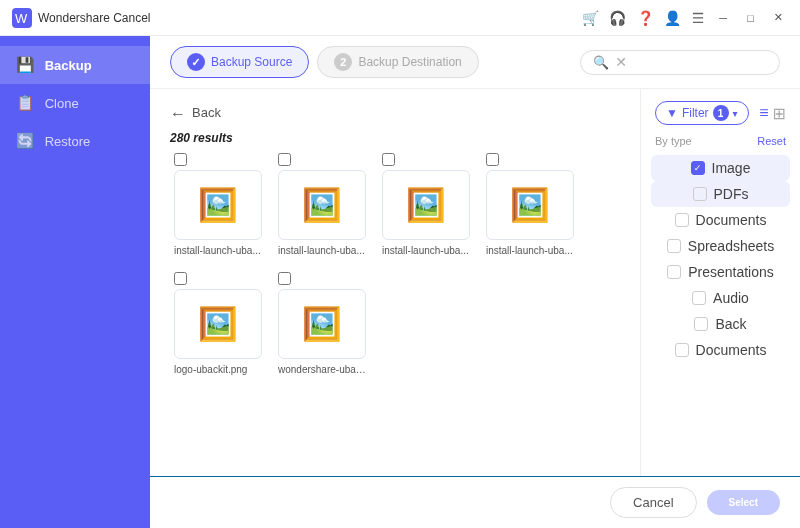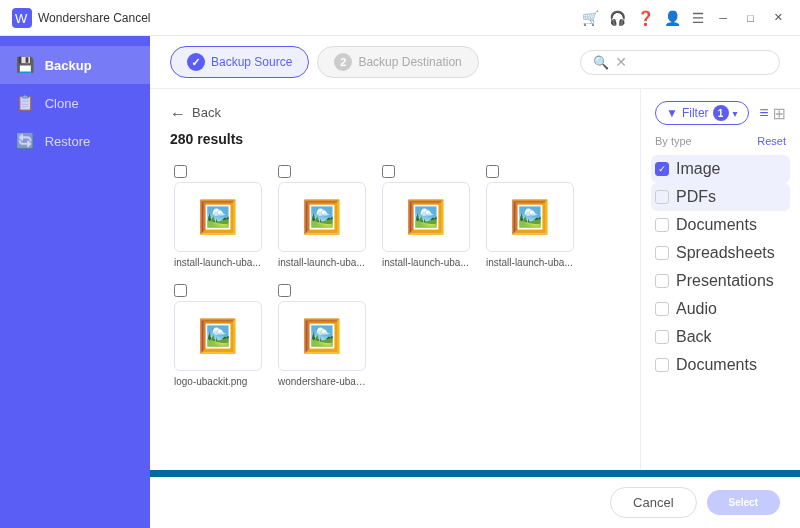--- a/index.html
+++ b/index.html
@@ -69,21 +69,21 @@
     
     .content-area { display: flex; flex: 1; overflow: hidden; }
 
     
     .file-browser { flex: 1; padding: 14px 20px; overflow-y: auto; }
     .back-nav {
       display: flex; align-items: center; gap: 6px; margin-bottom: 10px;
       color: #555; font-size: 13px; cursor: pointer;
     }
     .back-arrow { font-size: 16px; color: #555; }
-    .results-count { font-size: 14px; font-weight: 600; color: #222; margin-bottom: 14px; }
+    .results-count { font-size: 12px; font-weight: 600; color: #222; margin-bottom: 4px; font-style: italic; }
 
     .files-grid { display: flex; flex-wrap: wrap; gap: 8px; }
     .file-item {
       display: flex; flex-direction: column; align-items: flex-start;
       width: 96px; padding: 4px;
     }
     .file-checkbox { margin-bottom: 4px; }
     .file-thumb {
       width: 88px; height: 70px; border: 1.5px solid #e0e3f0; border-radius: 6px;
       display: flex; align-items: center; justify-content: center; background: #fff;
@@ -116,34 +116,34 @@
     .view-btn.active { color: #5b5ef5; }
 
     .filter-section-title {
       display: flex; justify-content: space-between; align-items: center;
       font-size: 11px; color: #999; margin-bottom: 8px;
     }
     .reset-btn { font-size: 11px; color: #5b5ef5; cursor: pointer; }
 
     .filter-option {
       display: flex; align-items: center; gap: 7px;
-      padding: 5px 0; font-size: 16px; color: #444; cursor: pointer;
+      padding: 5px 0; font-size: 14px; color: #444; cursor: pointer; justify-content: center;
     }
     .filter-option.highlighted { background: #eef0fe; border-radius: 6px; padding: 5px 4px; margin: 0 -4px; }
     .filter-checkbox {
       width: 14px; height: 14px; border: 1.5px solid #ccc; border-radius: 3px;
       display: flex; align-items: center; justify-content: center; flex-shrink: 0;
     }
     .filter-checkbox.checked { background: #5b5ef5; border-color: #5b5ef5; }
     .filter-checkbox.checked::after { content: '✓'; color: #fff; font-size: 9px; }
 
     
     .bottom-bar {
       display: flex; justify-content: flex-end; align-items: center;
-      padding: 10px 20px; border-top: 7px solid #0369a1; gap: 10px;
+      padding: 10px 20px; border-top: 1px solid #0369a1; gap: 10px;
     }
     .btn-cancel {
       padding: 7px 22px; border: 1.5px solid #ddd; border-radius: 20px;
       background: #fff; font-size: 13px; color: #555; cursor: pointer;
     }
     .btn-select {
       padding: 7px 22px; border: none; border-radius: 20px;
       background: #c5caff; font-size: 10px; color: #fff; cursor: pointer; font-weight: 600;
     }
   </style>

